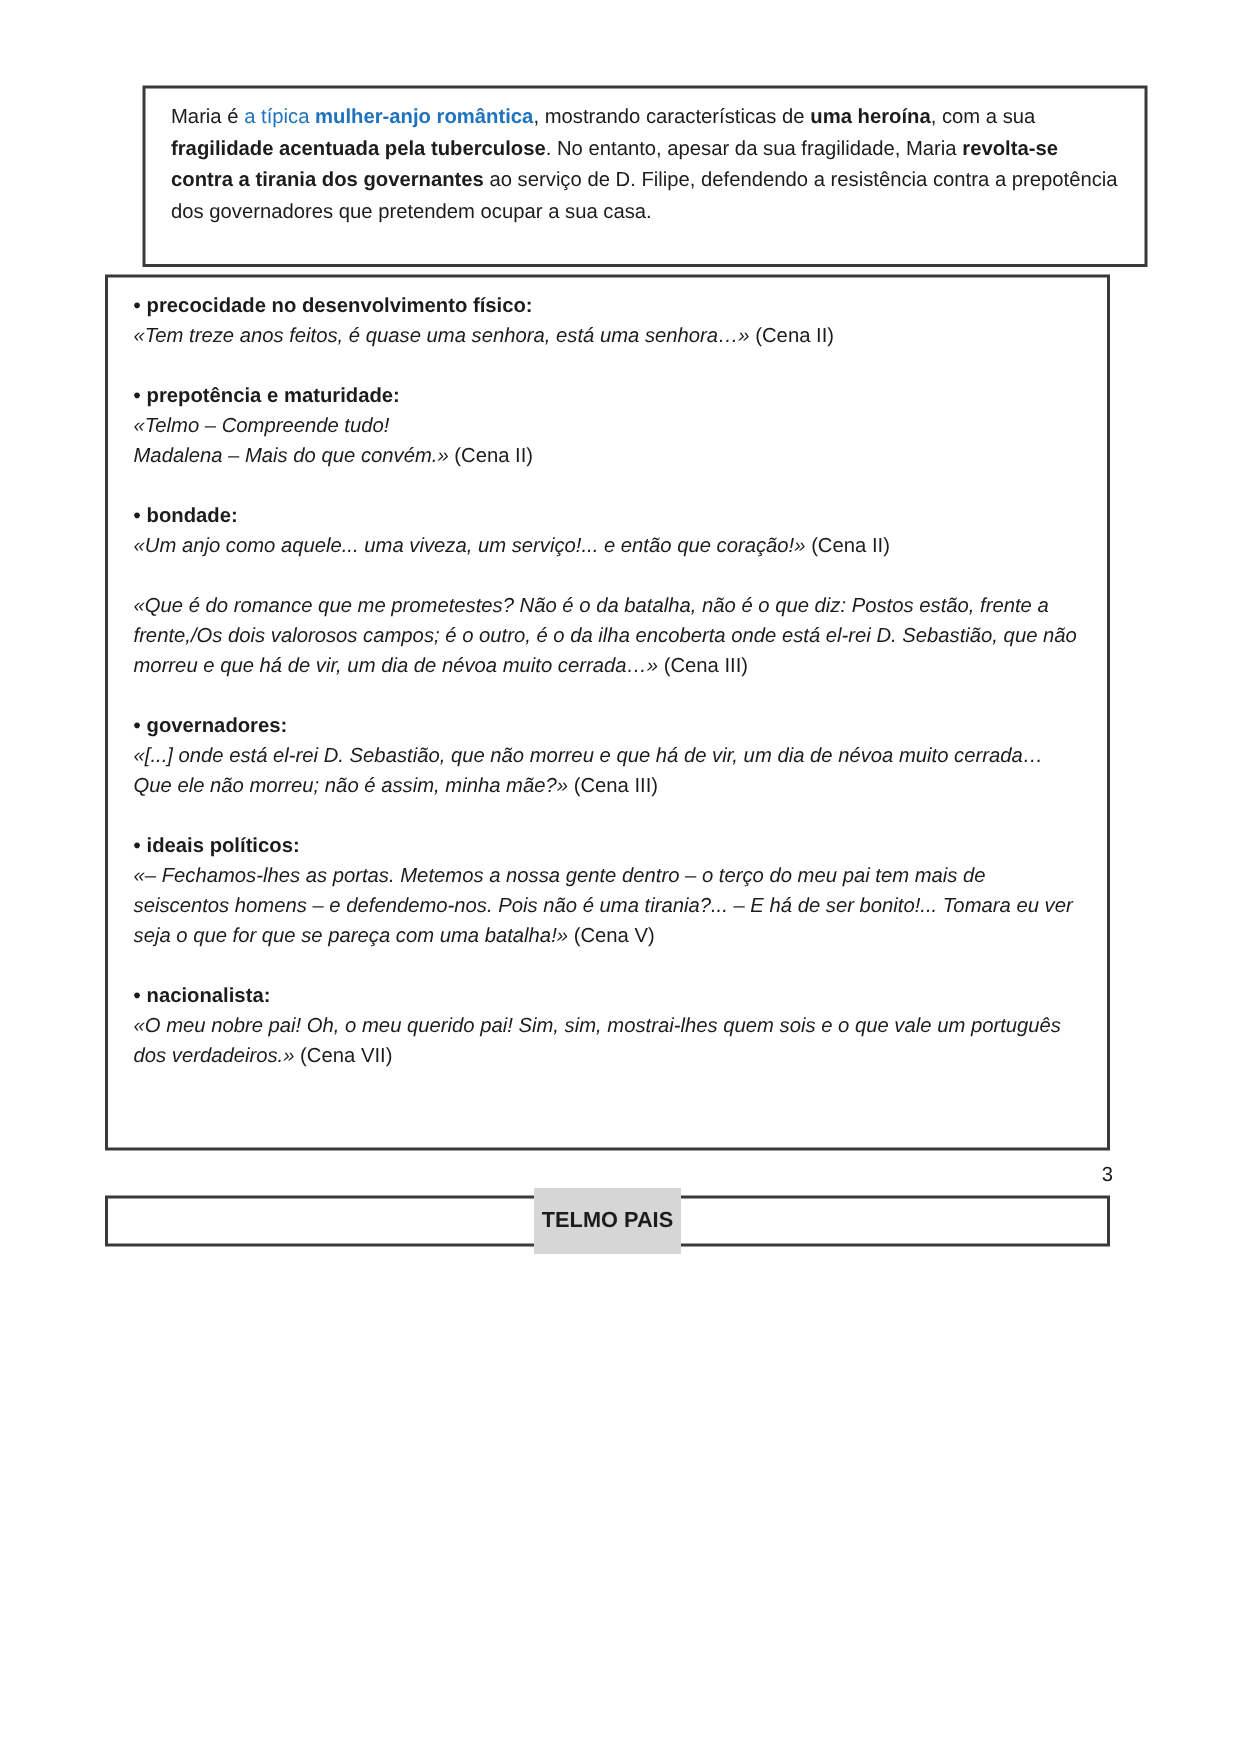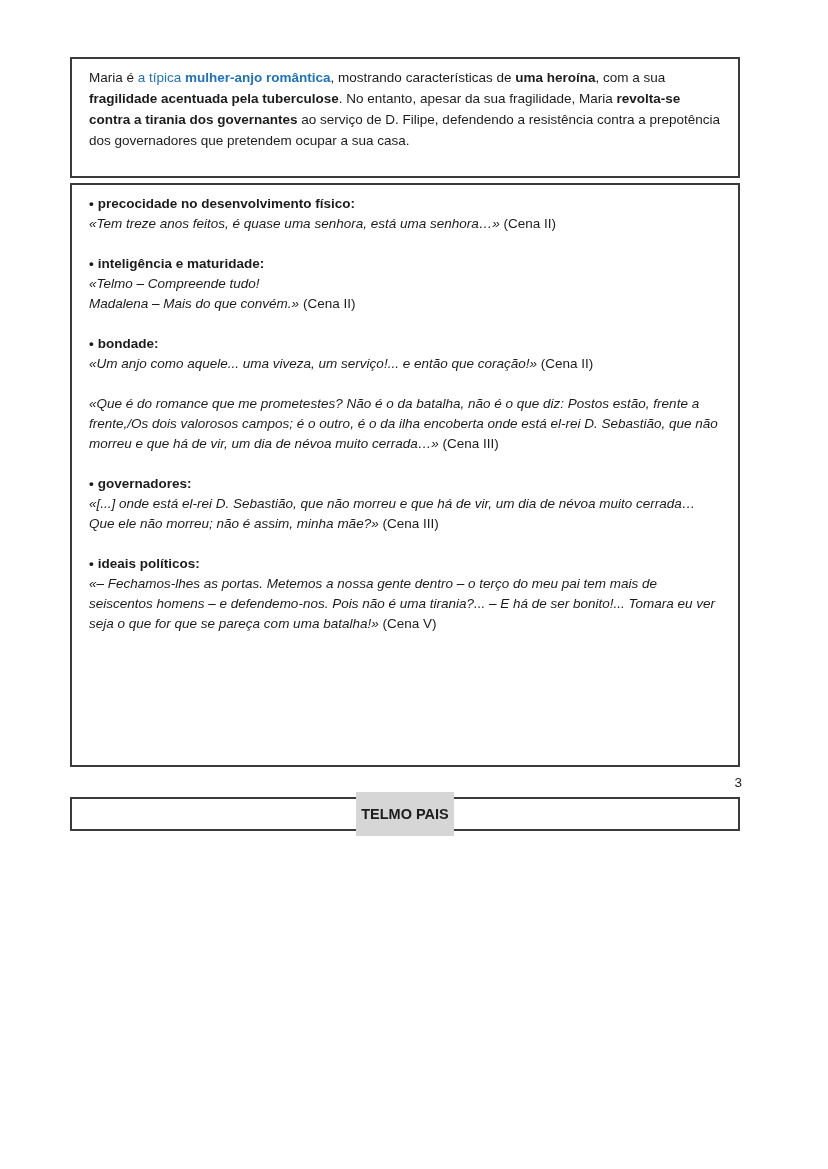--- a/index.html
+++ b/index.html
@@ -25,20 +25,21 @@
     width: 670px;
     border: 2px solid var(--border);
     background: #ffffff;
   }
   .intro-box {
     top: 57px;
     height: 121px;
     padding: 8px 17px;
     font-size: 13.5px;
     line-height: 21px;
+    margin-left: 25px;
   }
   .seg-normal { font-weight: 400; }
   .seg-bold { font-weight: 700; }
   .seg-blue { color: var(--accent-blue); }
   .seg-blue-bold { color: var(--accent-blue); font-weight: 700; }
   .chars-box {
     top: 183px;
     height: 584px;
     padding: 9px 17px 6px 17px;
     font-size: 13.5px;
@@ -84,21 +85,21 @@
   </div>
 
   <div class="box chars-box">
 
     <div class="char-item">
       <p class="char-heading"><span class="bullet">•</span><span class="htext">precocidade no desenvolvimento físico:</span></p>
       <p class="char-quote"><span class="qtext">«Tem treze anos feitos, é quase uma senhora, está uma senhora…»</span><span class="cite"> (Cena II)</span></p>
     </div>
 
     <div class="char-item">
-      <p class="char-heading"><span class="bullet">•</span><span class="htext">inteligência e maturidade:</span></p>
+      <p class="char-heading"><span class="bullet">•</span><span class="htext">prepotência e maturidade:</span></p>
       <p class="char-quote"><span class="qtext">«Telmo – Compreende tudo!
 Madalena – Mais do que convém.»</span><span class="cite"> (Cena II)</span></p>
     </div>
 
     <div class="char-item">
       <p class="char-heading"><span class="bullet">•</span><span class="htext">bondade:</span></p>
       <p class="char-quote"><span class="qtext">«Um anjo como aquele... uma viveza, um serviço!... e então que coração!»</span><span class="cite"> (Cena II)</span></p>
     </div>
 
     <div class="char-item">
@@ -108,20 +109,24 @@
     <div class="char-item">
       <p class="char-heading"><span class="bullet">•</span><span class="htext">governadores:</span></p>
       <p class="char-quote"><span class="qtext">«[...] onde está el-rei D. Sebastião, que não morreu e que há de vir, um dia de névoa muito cerrada… Que ele não morreu; não é assim, minha mãe?»</span><span class="cite"> (Cena III)</span></p>
     </div>
 
     <div class="char-item">
       <p class="char-heading"><span class="bullet">•</span><span class="htext">ideais políticos:</span></p>
       <p class="char-quote"><span class="qtext">«– Fechamos-lhes as portas. Metemos a nossa gente dentro – o terço do meu pai tem mais de seiscentos homens – e defendemo-nos. Pois não é uma tirania?... – E há de ser bonito!... Tomara eu ver seja o que for que se pareça com uma batalha!»</span><span class="cite"> (Cena V)</span></p>
     </div>
 
+    <div class="char-item">
+      <p class="char-heading"><span class="bullet">•</span><span class="htext">nacionalista:</span></p>
+      <p class="char-quote"><span class="qtext">«O meu nobre pai! Oh, o meu querido pai! Sim, sim, mostrai-lhes quem sois e o que vale um português dos verdadeiros.»</span><span class="cite"> (Cena VII)</span></p>
+    </div>
 
   </div>
 
   <div class="page-number">3</div>
 
   <div class="box footer-box">
     <span class="footer-title">TELMO PAIS</span>
   </div>
 
 </div>

